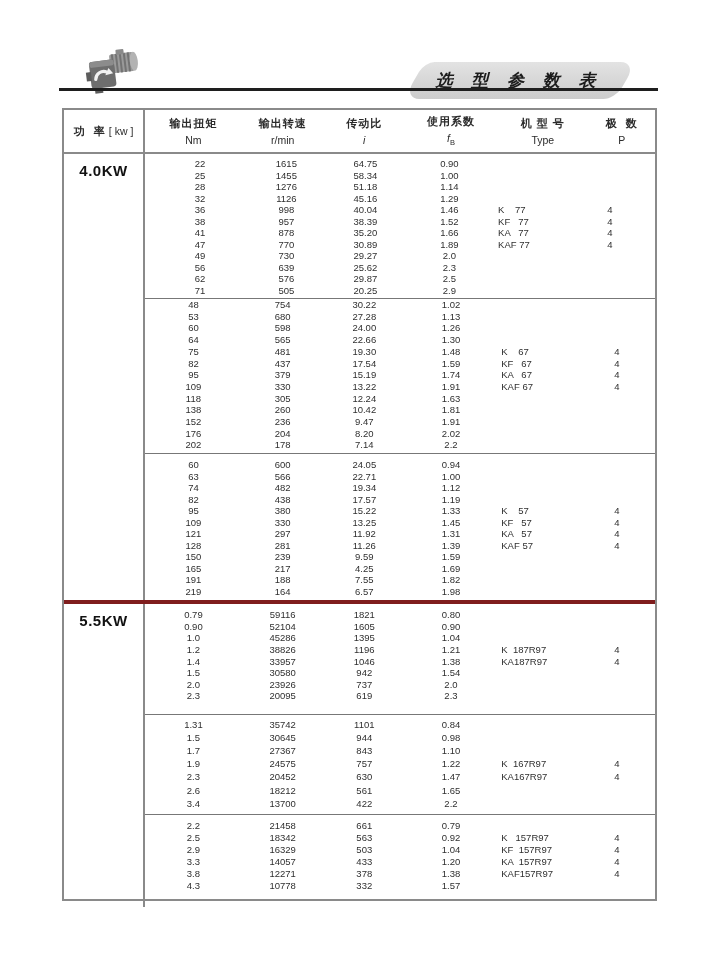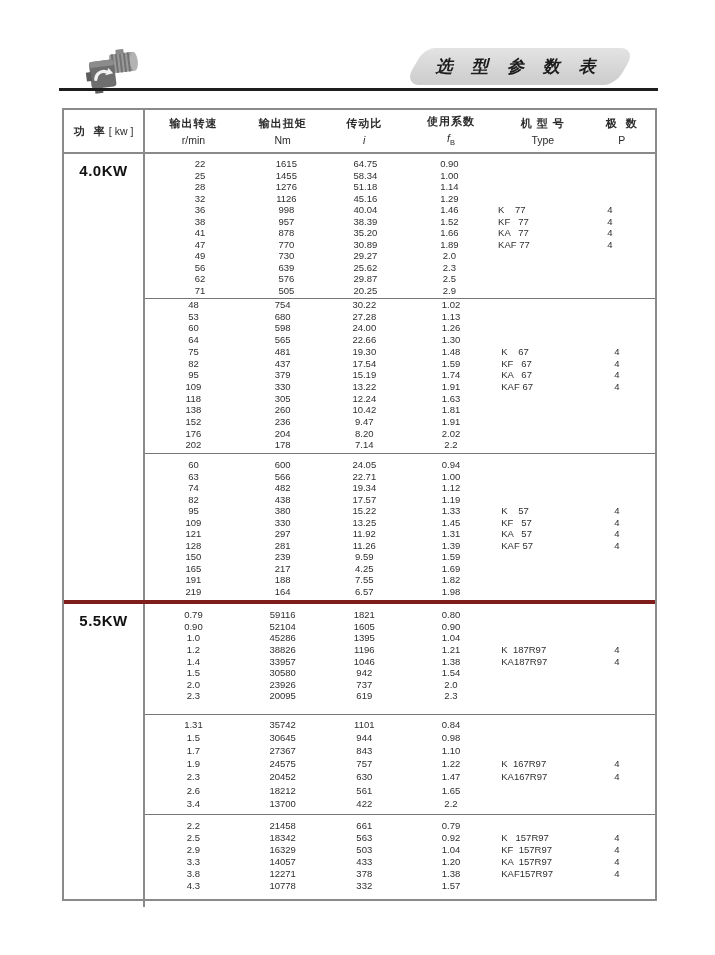--- a/index.html
+++ b/index.html
@@ -1,21 +1,21 @@
 <!DOCTYPE html>
 <html><head>
 <meta charset="utf-8">
 <style>
   html,body{margin:0;padding:0;background:#e8e8e8;}
   .page{position:relative;width:715px;height:955px;background:#ffffff;
         font-family:"Liberation Sans","DejaVu Sans",sans-serif;color:#333;overflow:hidden;}
 
   
   .logo{position:absolute;left:84px;top:45px;width:64px;height:54px;}
-  .banner{position:absolute;left:396px;top:47px;width:246px;height:40px;}
+  .banner{position:absolute;left:396px;top:61px;width:246px;height:40px;}
   .banner-shape{position:absolute;left:18px;top:1px;width:212px;height:37px;
         background:linear-gradient(180deg,#e3e3e3 0%,#d6d6d6 55%,#cccccc 100%);
         transform:skewX(-30deg);border-radius:10px 16px 12px 16px;}
   .banner-text{position:absolute;left:0;top:0;width:100%;height:38px;display:flex;
         align-items:center;justify-content:center;font-size:17px;font-weight:bold;
         font-style:italic;letter-spacing:7px;color:#1c1c1c;}
   .top-rule{position:absolute;left:59px;top:88px;width:599px;height:3px;background:#1e1e1e;}
 
   
   .sel-table{position:absolute;left:62px;top:108px;width:595px;height:793px;
@@ -81,26 +81,26 @@
   <div class="top-rule"></div>
 
   <div class="sel-table">
     <div class="thead">
       <div class="power-col">
         <span class="hcn">功  率</span>
         <span class="hunit">[ kw ]</span>
       </div>
       <div class="hgrid">
         <div class="hcell">
+          <span class="hcn">输出扭矩</span>
+          <span class="hunit">Nm</span>
+        </div>
+        <div class="hcell">
           <span class="hcn">输出转速</span>
           <span class="hunit">r/min</span>
-        </div>
-        <div class="hcell">
-          <span class="hcn">输出扭矩</span>
-          <span class="hunit">Nm</span>
         </div>
         <div class="hcell">
           <span class="hcn">传动比</span>
           <span class="hunit it">i</span>
         </div>
         <div class="hcell">
           <span class="hcn">使用系数</span>
           <span class="hunit"><span class="it">f</span><sub>B</sub></span>
         </div>
         <div class="hcell">

